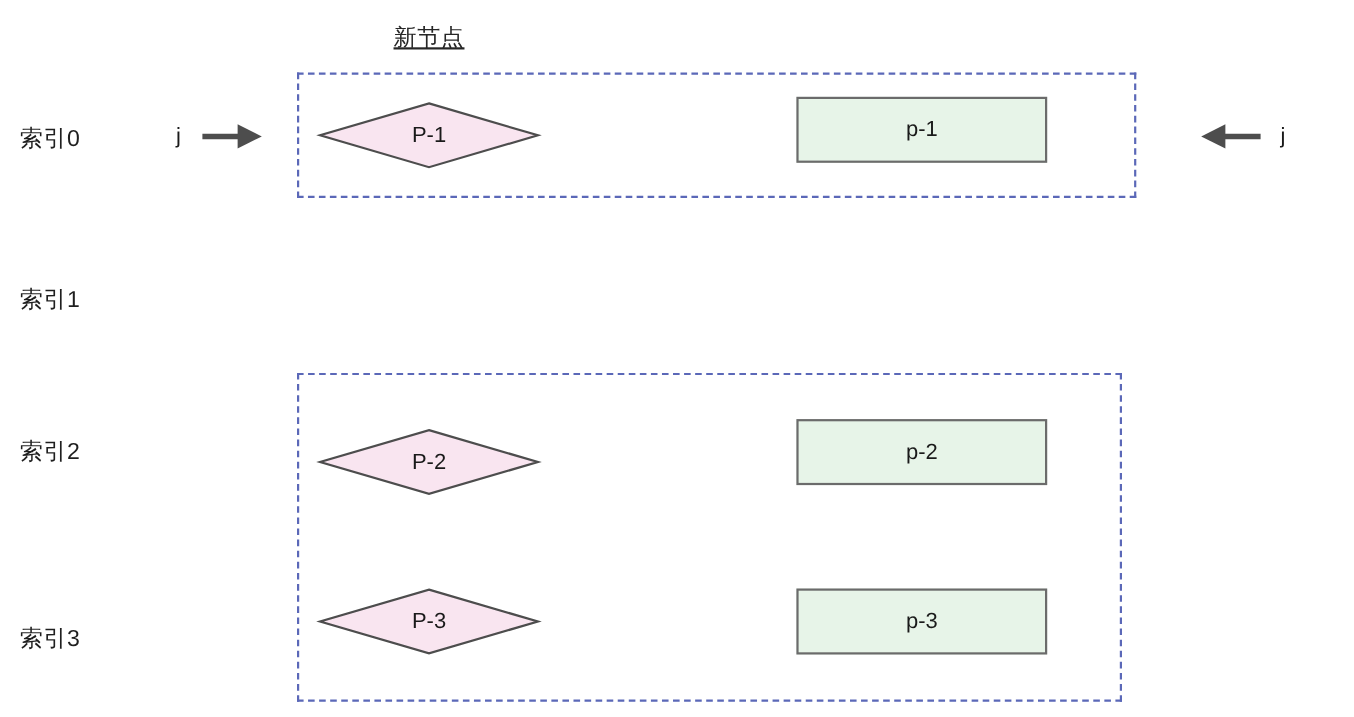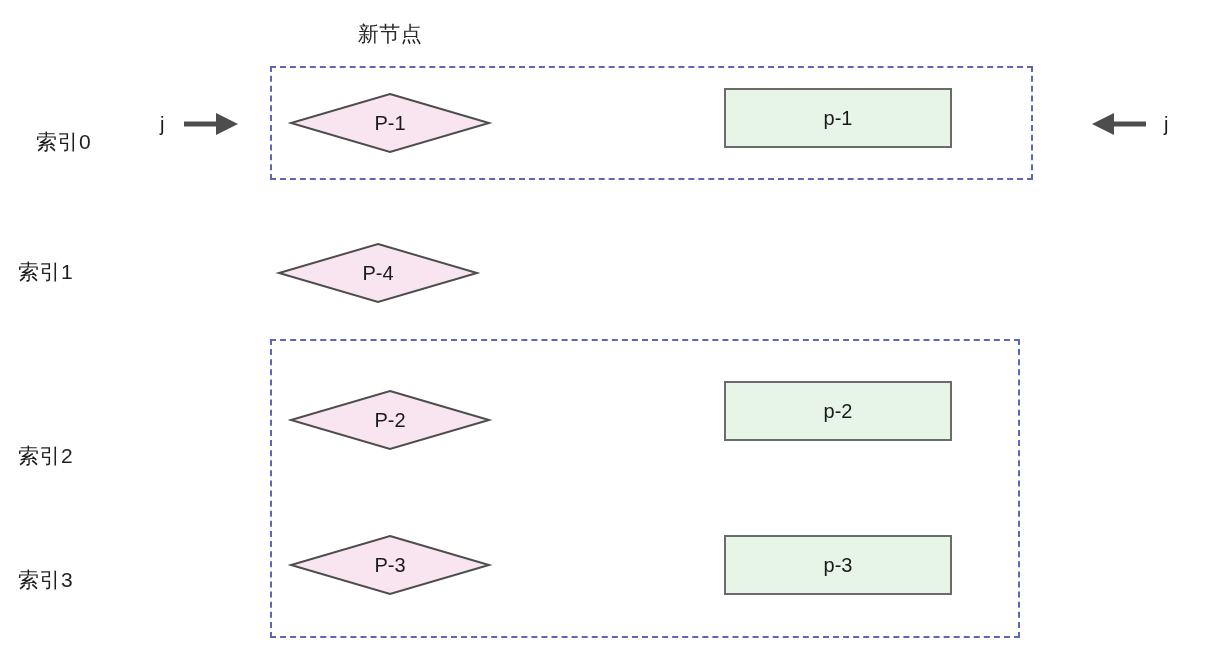--- a/index.html
+++ b/index.html
@@ -19,20 +19,21 @@
   }
 
   
   .col-header {
     position: absolute;
     font-size: 21px;
     color: #262626;
     white-space: nowrap;
     text-align: center;
     letter-spacing: 0.5px;
+    text-decoration: underline;
   }
   #header-new  { left: 290px; top: 20px; width: 200px; }
   #header-old  { left: 724px; top: 20px; width: 228px; }
 
   
   .row-label {
     position: absolute;
     left: 18px;
     font-size: 21px;
     color: #1f1f1f;
@@ -109,21 +110,21 @@
 <body>
 
 <div id="canvas">
 
   <div class="dashed-group" id="group-top" style="left:270px; top:66px; width:763px; height:114px;"></div>
 
   <div class="dashed-group" id="group-bottom" style="left:270px; top:339px; width:750px; height:299px;"></div>
 
   <div class="col-header" id="header-new">新节点</div>
 
-  <div class="row-label" style="top:128px;margin-left:18px;">索引0</div>
+  <div class="row-label" style="top:112px;">索引0</div>
 
   <div class="arrow-group" id="arrow-left-group">
     <span class="arrow-label">j</span>
     <svg width="58" height="26" viewBox="0 0 58 26">
       <line x1="2" y1="13" x2="36" y2="13" stroke="#4d4d4d" stroke-width="5"></line>
       <polygon points="34,2 56,13 34,24" fill="#4d4d4d"></polygon>
     </svg>
   </div>
 
   <div class="diamond" style="left:290px; top:93px;">
@@ -138,28 +139,22 @@
   <div class="arrow-group" id="arrow-right-group">
     <svg width="58" height="26" viewBox="0 0 58 26">
       <line x1="22" y1="13" x2="56" y2="13" stroke="#4d4d4d" stroke-width="5"></line>
       <polygon points="24,2 2,13 24,24" fill="#4d4d4d"></polygon>
     </svg>
     <span class="arrow-label">j</span>
   </div>
 
   <div class="row-label" style="top:258px;">索引1</div>
 
-  <div class="diamond" style="left:278px; top:243px;">
-    <svg width="200" height="60" viewBox="0 0 200 60">
-      <polygon class="shape" points="100,1 199,30 100,59 1,30"></polygon>
-    </svg>
-    <div class="label">P-4</div>
-  </div>
 
-  <div class="row-label" style="top:396px;margin-top:46px;">索引2</div>
+  <div class="row-label" style="top:396px;">索引2</div>
 
   <div class="diamond" style="left:290px; top:390px;">
     <svg width="200" height="60" viewBox="0 0 200 60">
       <polygon class="shape" points="100,1 199,30 100,59 1,30"></polygon>
     </svg>
     <div class="label">P-2</div>
   </div>
 
   <div class="oldbox" style="left:724px; top:381px;">p-2</div>
 

